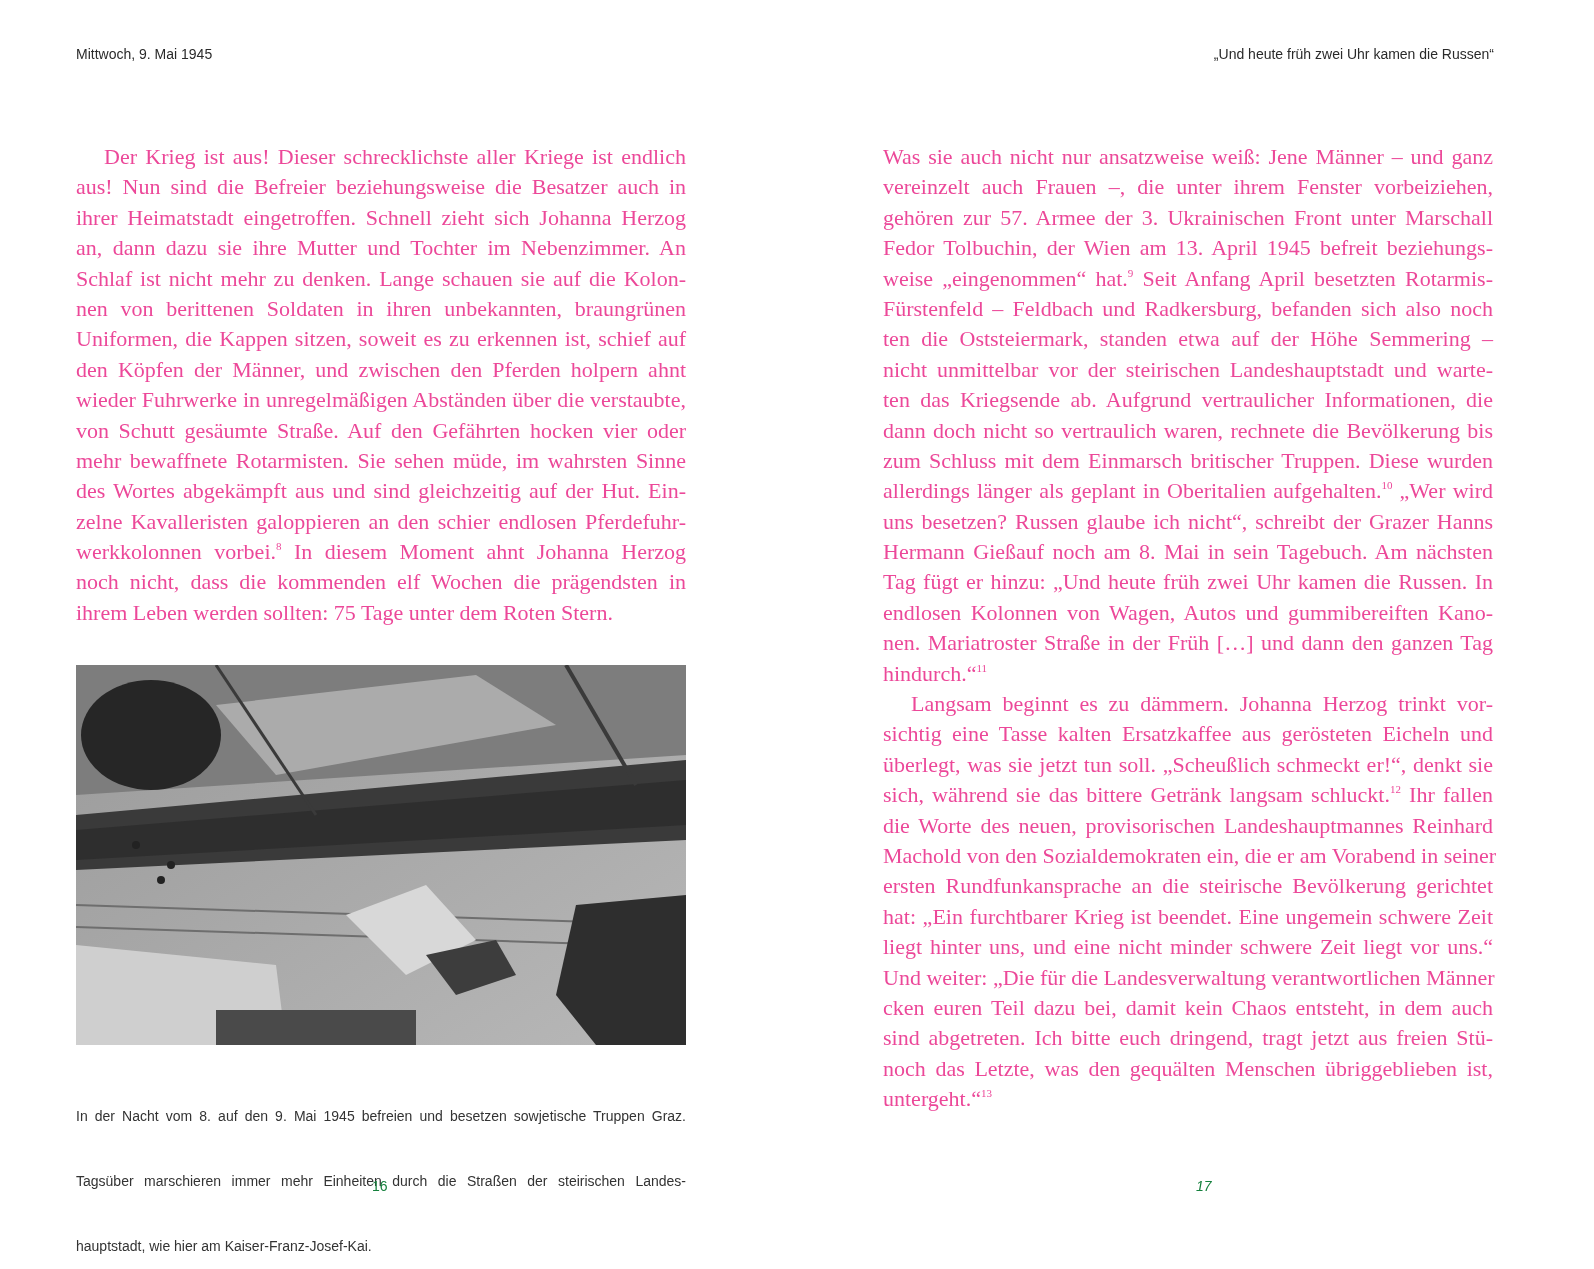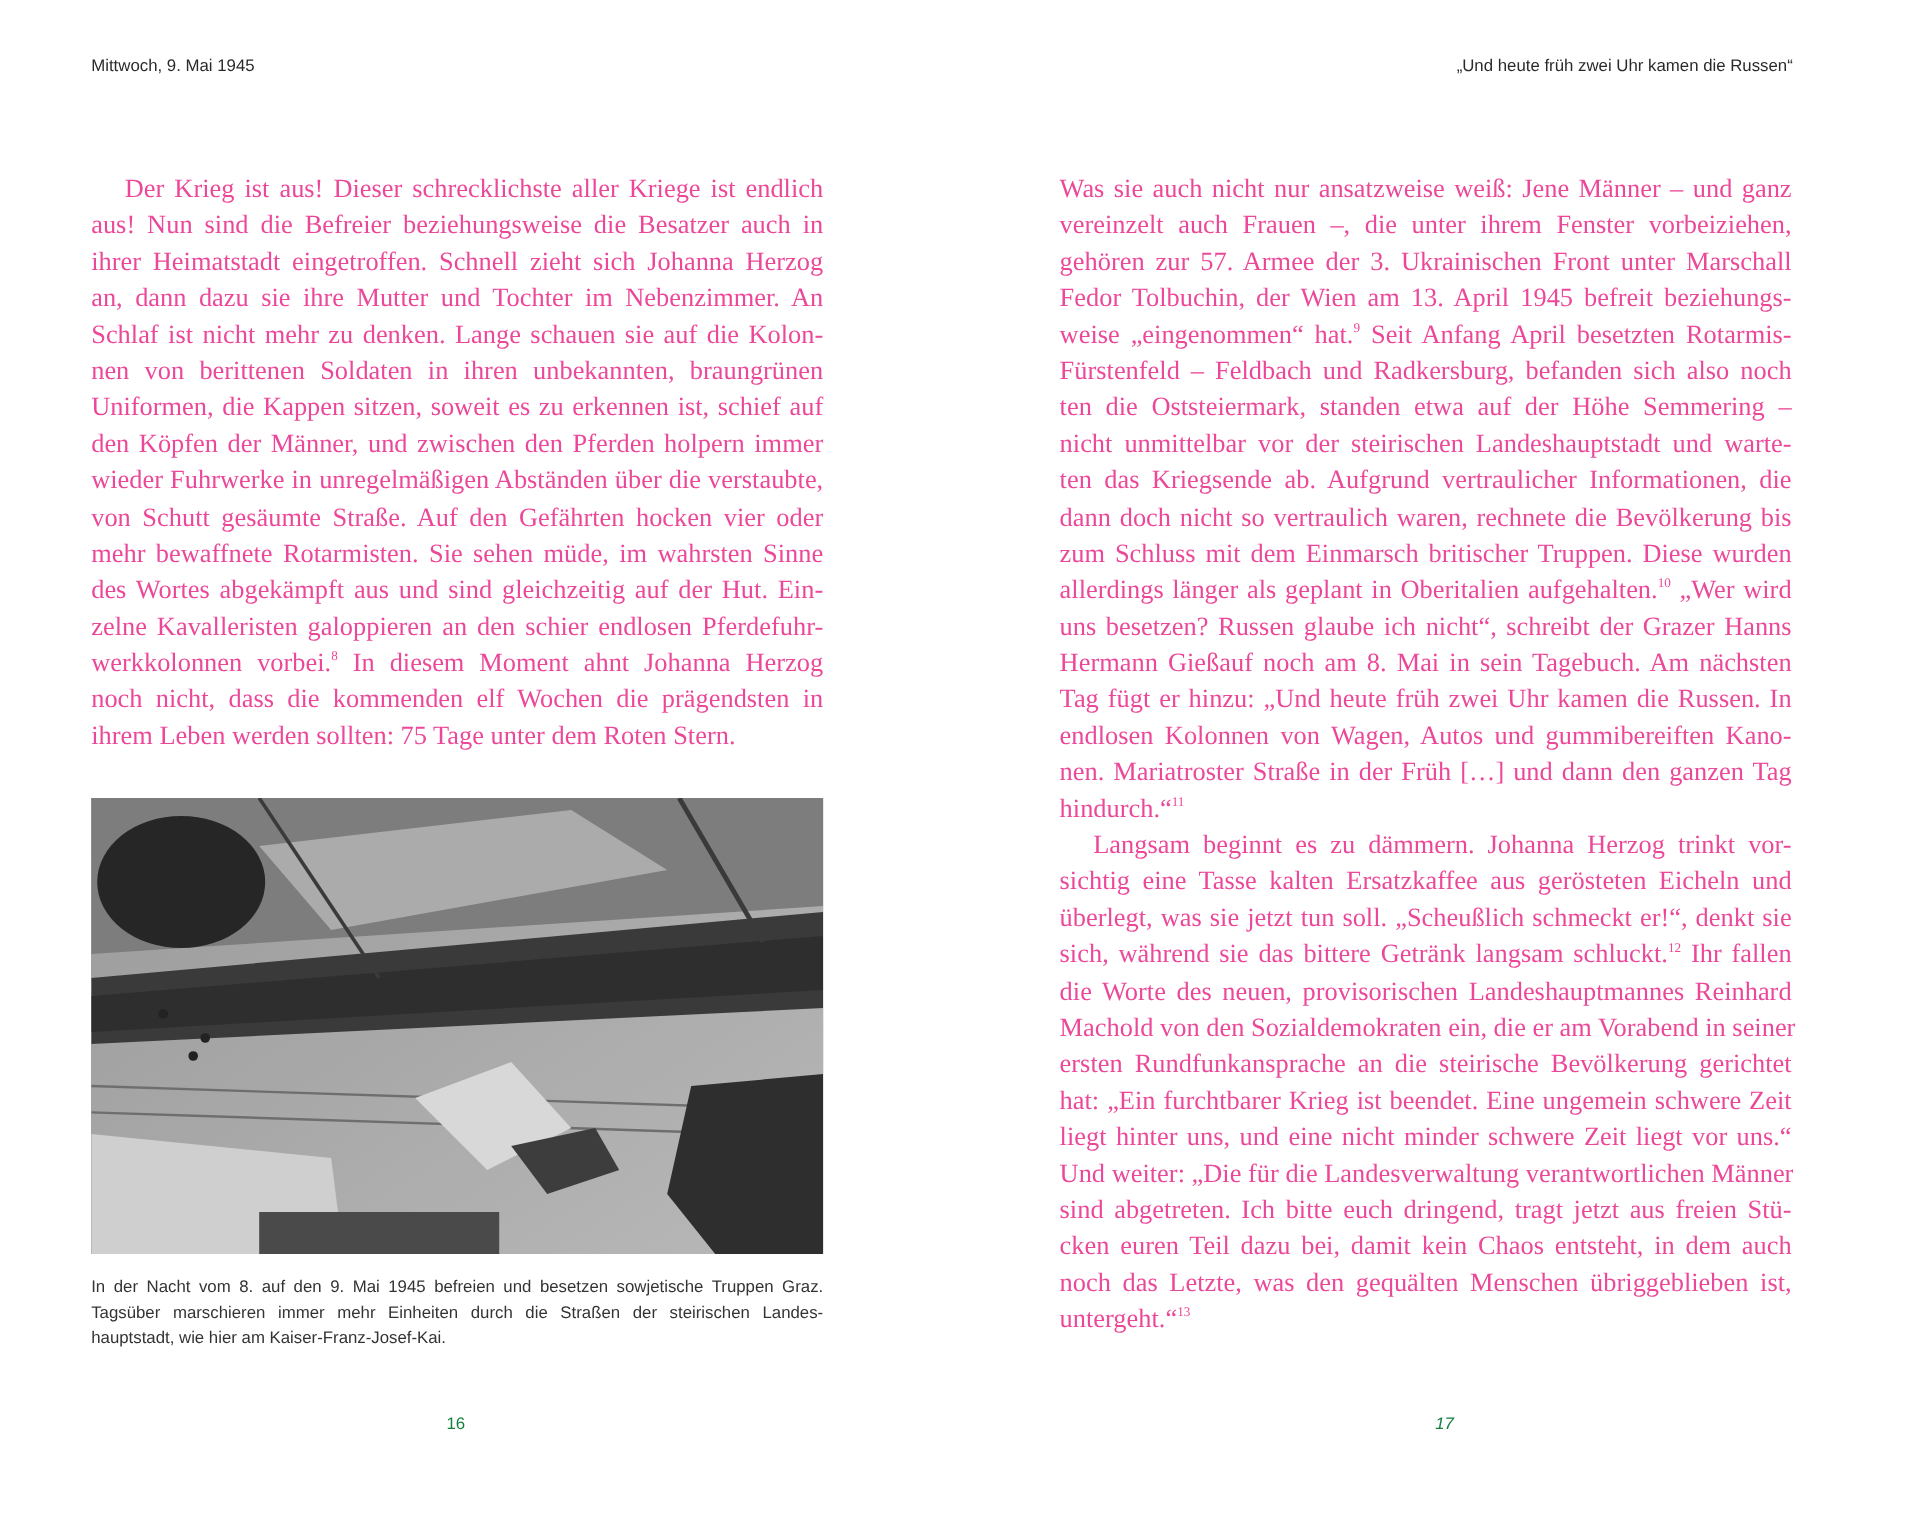--- a/index.html
+++ b/index.html
@@ -32,21 +32,21 @@
     background:
       linear-gradient(155deg, rgba(255,255,255,0.0) 0%, rgba(255,255,255,0) 100%),
       #8a8a8a;
     overflow: hidden;
   }
   .photo svg { display: block; width: 100%; height: 100%; }
   .caption {
     position: absolute; left: 76px; top: 1062px; width: 610px;
     font-family: "Liberation Sans", sans-serif; font-size: 14px; line-height: 21px; color: #333;
   }
-  .caption .cline { display: block; text-align: justify; text-align-last: justify; white-space: nowrap; }
+  .caption .cline { display: block; text-align: justify; text-align-last: justify; white-space: nowrap; margin-top: 44px; }
   .caption .cline.last { text-align-last: left; }
   .folio {
     position: absolute; top: 1178px;
     font-family: "Liberation Sans", sans-serif; font-size: 14px; color: #15803d;
   }
   .left .folio { left: 372px; }
   .right .folio { left: 399px; font-style: italic; }
 </style>
 </head>
 <body>
@@ -54,21 +54,21 @@
 <div class="page left">
   <div class="running-head">Mittwoch, 9. Mai 1945</div>
   <div class="body-text" id="left-body">
       <span class="line indent"><span>Der Krieg ist aus! Dieser schrecklichste aller Kriege ist endlich</span></span>
       <span class="line"><span>aus! Nun sind die Befreier beziehungsweise die Besatzer auch in</span></span>
       <span class="line"><span>ihrer Heimatstadt eingetroffen. Schnell zieht sich Johanna Herzog</span></span>
       <span class="line"><span>an, dann dazu sie ihre Mutter und Tochter im Nebenzimmer. An</span></span>
       <span class="line"><span>Schlaf ist nicht mehr zu denken. Lange schauen sie auf die Kolon-</span></span>
       <span class="line"><span>nen von berittenen Soldaten in ihren unbekannten, braungrünen</span></span>
       <span class="line"><span>Uniformen, die Kappen sitzen, soweit es zu erkennen ist, schief auf</span></span>
-      <span class="line"><span>den Köpfen der Männer, und zwischen den Pferden holpern immer</span></span>
+      <span class="line"><span>den Köpfen der Männer, und zwischen den Pferden holpern ahnt</span></span>
       <span class="line"><span>wieder Fuhrwerke in unregelmäßigen Abständen über die verstaubte,</span></span>
       <span class="line"><span>von Schutt gesäumte Straße. Auf den Gefährten hocken vier oder</span></span>
       <span class="line"><span>mehr bewaffnete Rotarmisten. Sie sehen müde, im wahrsten Sinne</span></span>
       <span class="line"><span>des Wortes abgekämpft aus und sind gleichzeitig auf der Hut. Ein-</span></span>
       <span class="line"><span>zelne Kavalleristen galoppieren an den schier endlosen Pferdefuhr-</span></span>
       <span class="line"><span>werkkolonnen vorbei.</span><sup>8</sup><span> In diesem Moment ahnt Johanna Herzog</span></span>
       <span class="line"><span>noch nicht, dass die kommenden elf Wochen die prägendsten in</span></span>
       <span class="line last"><span>ihrem Leben werden sollten: 75 Tage unter dem Roten Stern.</span></span>
     </div>
 
@@ -134,19 +134,19 @@
       <span class="line indent"><span>Langsam beginnt es zu dämmern. Johanna Herzog trinkt vor-</span></span>
       <span class="line"><span>sichtig eine Tasse kalten Ersatzkaffee aus gerösteten Eicheln und</span></span>
       <span class="line"><span>überlegt, was sie jetzt tun soll. „Scheußlich schmeckt er!“, denkt sie</span></span>
       <span class="line"><span>sich, während sie das bittere Getränk langsam schluckt.</span><sup>12</sup><span> Ihr fallen</span></span>
       <span class="line"><span>die Worte des neuen, provisorischen Landeshauptmannes Reinhard</span></span>
       <span class="line"><span>Machold von den Sozialdemokraten ein, die er am Vorabend in seiner</span></span>
       <span class="line"><span>ersten Rundfunkansprache an die steirische Bevölkerung gerichtet</span></span>
       <span class="line"><span>hat: „Ein furchtbarer Krieg ist beendet. Eine ungemein schwere Zeit</span></span>
       <span class="line"><span>liegt hinter uns, und eine nicht minder schwere Zeit liegt vor uns.“</span></span>
       <span class="line"><span>Und weiter: „Die für die Landesverwaltung verantwortlichen Männer</span></span>
+      <span class="line"><span>cken euren Teil dazu bei, damit kein Chaos entsteht, in dem auch</span></span>
       <span class="line"><span>sind abgetreten. Ich bitte euch dringend, tragt jetzt aus freien Stü-</span></span>
-      <span class="line"><span>cken euren Teil dazu bei, damit kein Chaos entsteht, in dem auch</span></span>
       <span class="line"><span>noch das Letzte, was den gequälten Menschen übriggeblieben ist,</span></span>
       <span class="line last"><span>untergeht.“</span><sup>13</sup></span>
     </div>
   <div class="folio">17</div>
 </div>
 
 </body></html>

